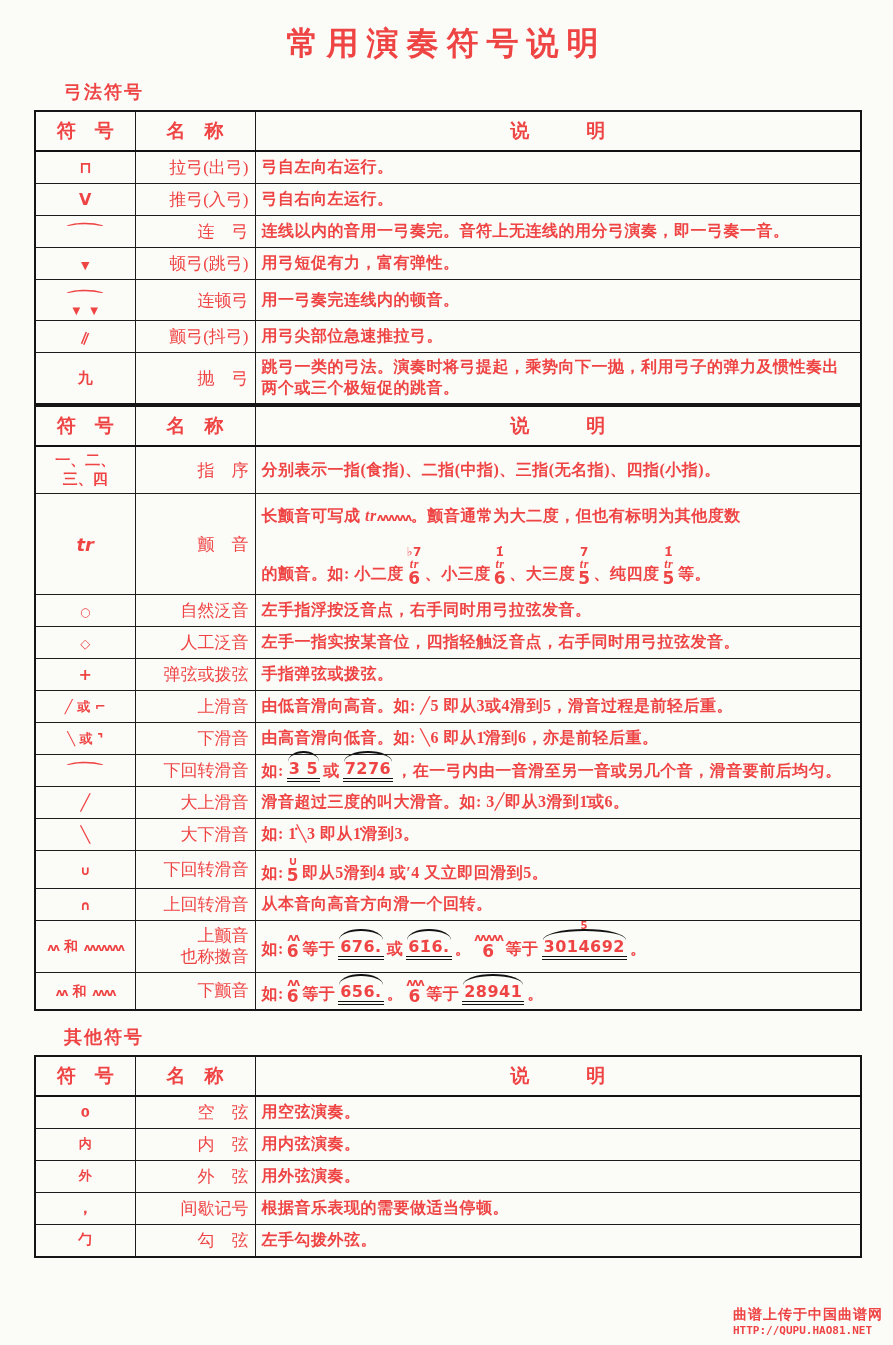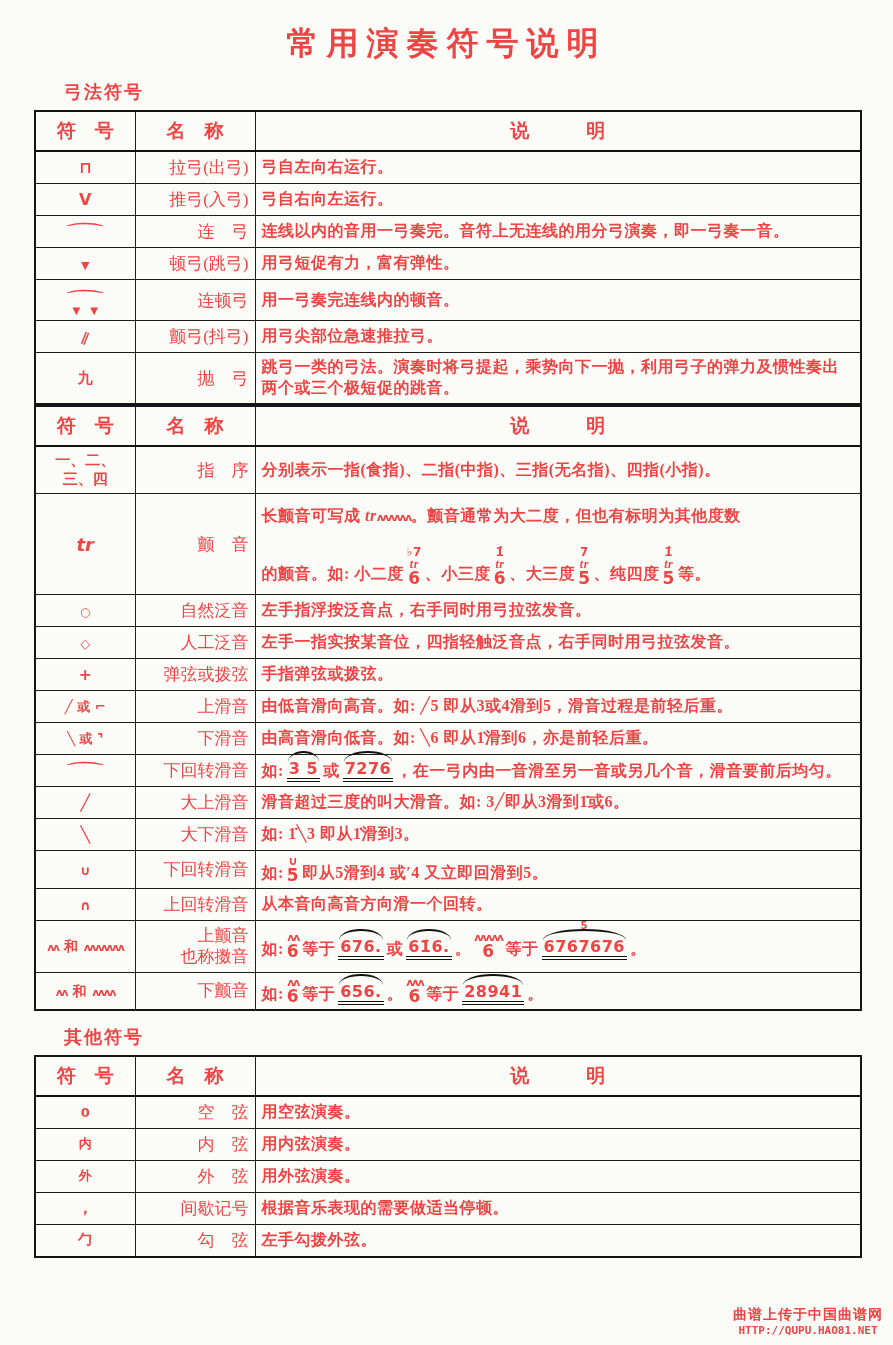--- a/index.html
+++ b/index.html
@@ -43,21 +43,21 @@
   .arc-over::before{
     content:"";position:absolute;left:1px;right:1px;top:-8px;height:9px;
     border-top:2px solid #111;border-radius:50% 50% 0 0 / 100% 100% 0 0;
   }
   .tup{position:absolute;top:-17px;left:50%;transform:translateX(-50%);font-size:10px;font-weight:bold;}
   .ln{line-height:1.9;}
   .ln2{line-height:1.6;margin-top:14px;display:flex;align-items:flex-end;flex-wrap:wrap;}
   .trill-cell{height:92px;}
   .nm2{line-height:1.25;}
   .footer{
-    position:absolute;right:10px;bottom:8px;text-align:center;
+    position:absolute;right:10px;bottom:8px;text-align:left;
     font-family:"DejaVu Sans","Liberation Sans",sans-serif;
   }
   .footer .f1{font-size:14px;font-weight:bold;letter-spacing:1px;}
   .footer .f2{font-size:11px;font-weight:bold;font-family:"DejaVu Sans Mono","Liberation Mono",monospace;}
   .flexline{display:flex;align-items:flex-end;flex-wrap:wrap;row-gap:6px;}
   .pad-top{padding-top:10px;}
 </style>
 </head>
 <body>
 
@@ -261,21 +261,21 @@
           <span>等于</span>
           <span class="ex arc-over u2">676.</span>
           <span>或</span>
           <span class="ex arc-over u2">61̇6.</span>
           <span>。</span>
           <span class="stk">
                 <span class="zig">ʌʌʌʌʌ</span>
                 <span class="b">6</span>
               </span>
           <span>等于</span>
-          <span class="ex arc-over u2"><span class="tup">5</span><span>6767676</span></span>
+          <span class="ex arc-over u2"><span class="tup">5</span><span>3014692</span></span>
           <span>。</span>
         </span>
       </td>
     </tr>
     <tr>
       <td class="sym">
         <span class="zig">ʌʌ</span>
         <span style="font-size:14px;font-family:'Liberation Serif',serif">和</span>
         <span class="zig">ʌʌʌʌ</span>
       </td>

